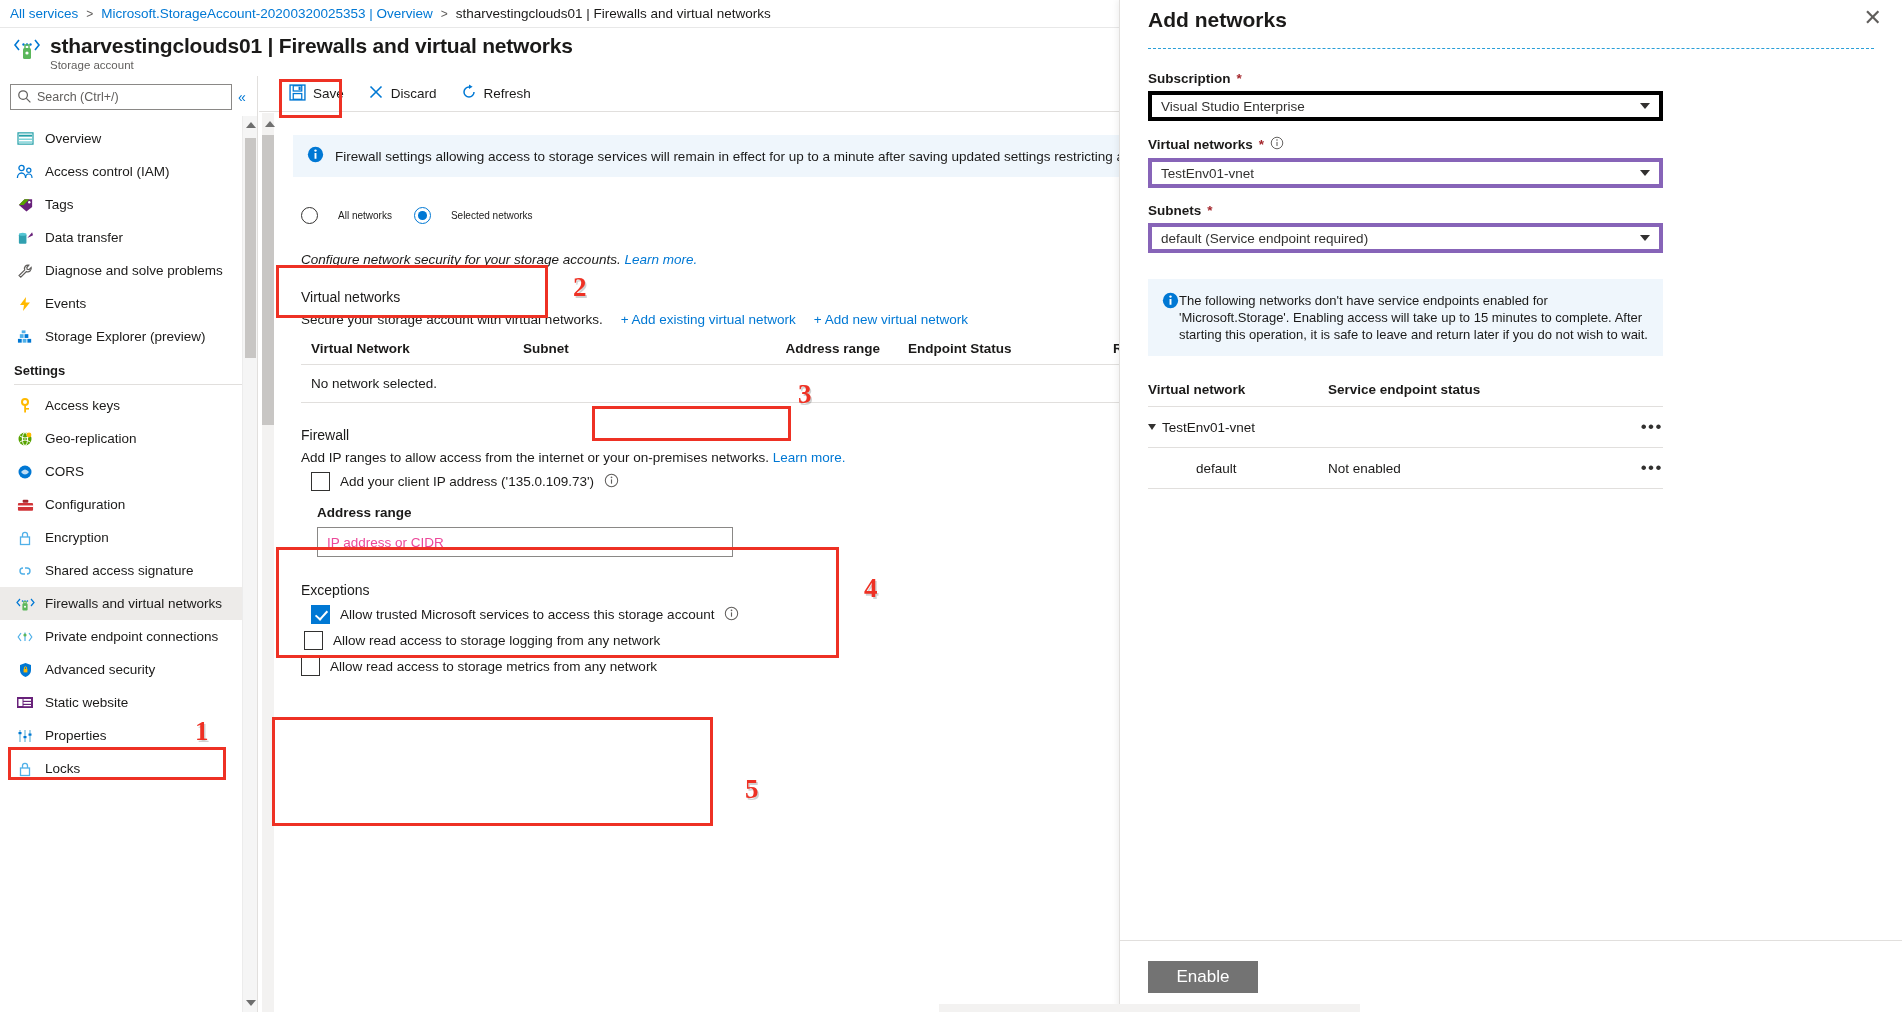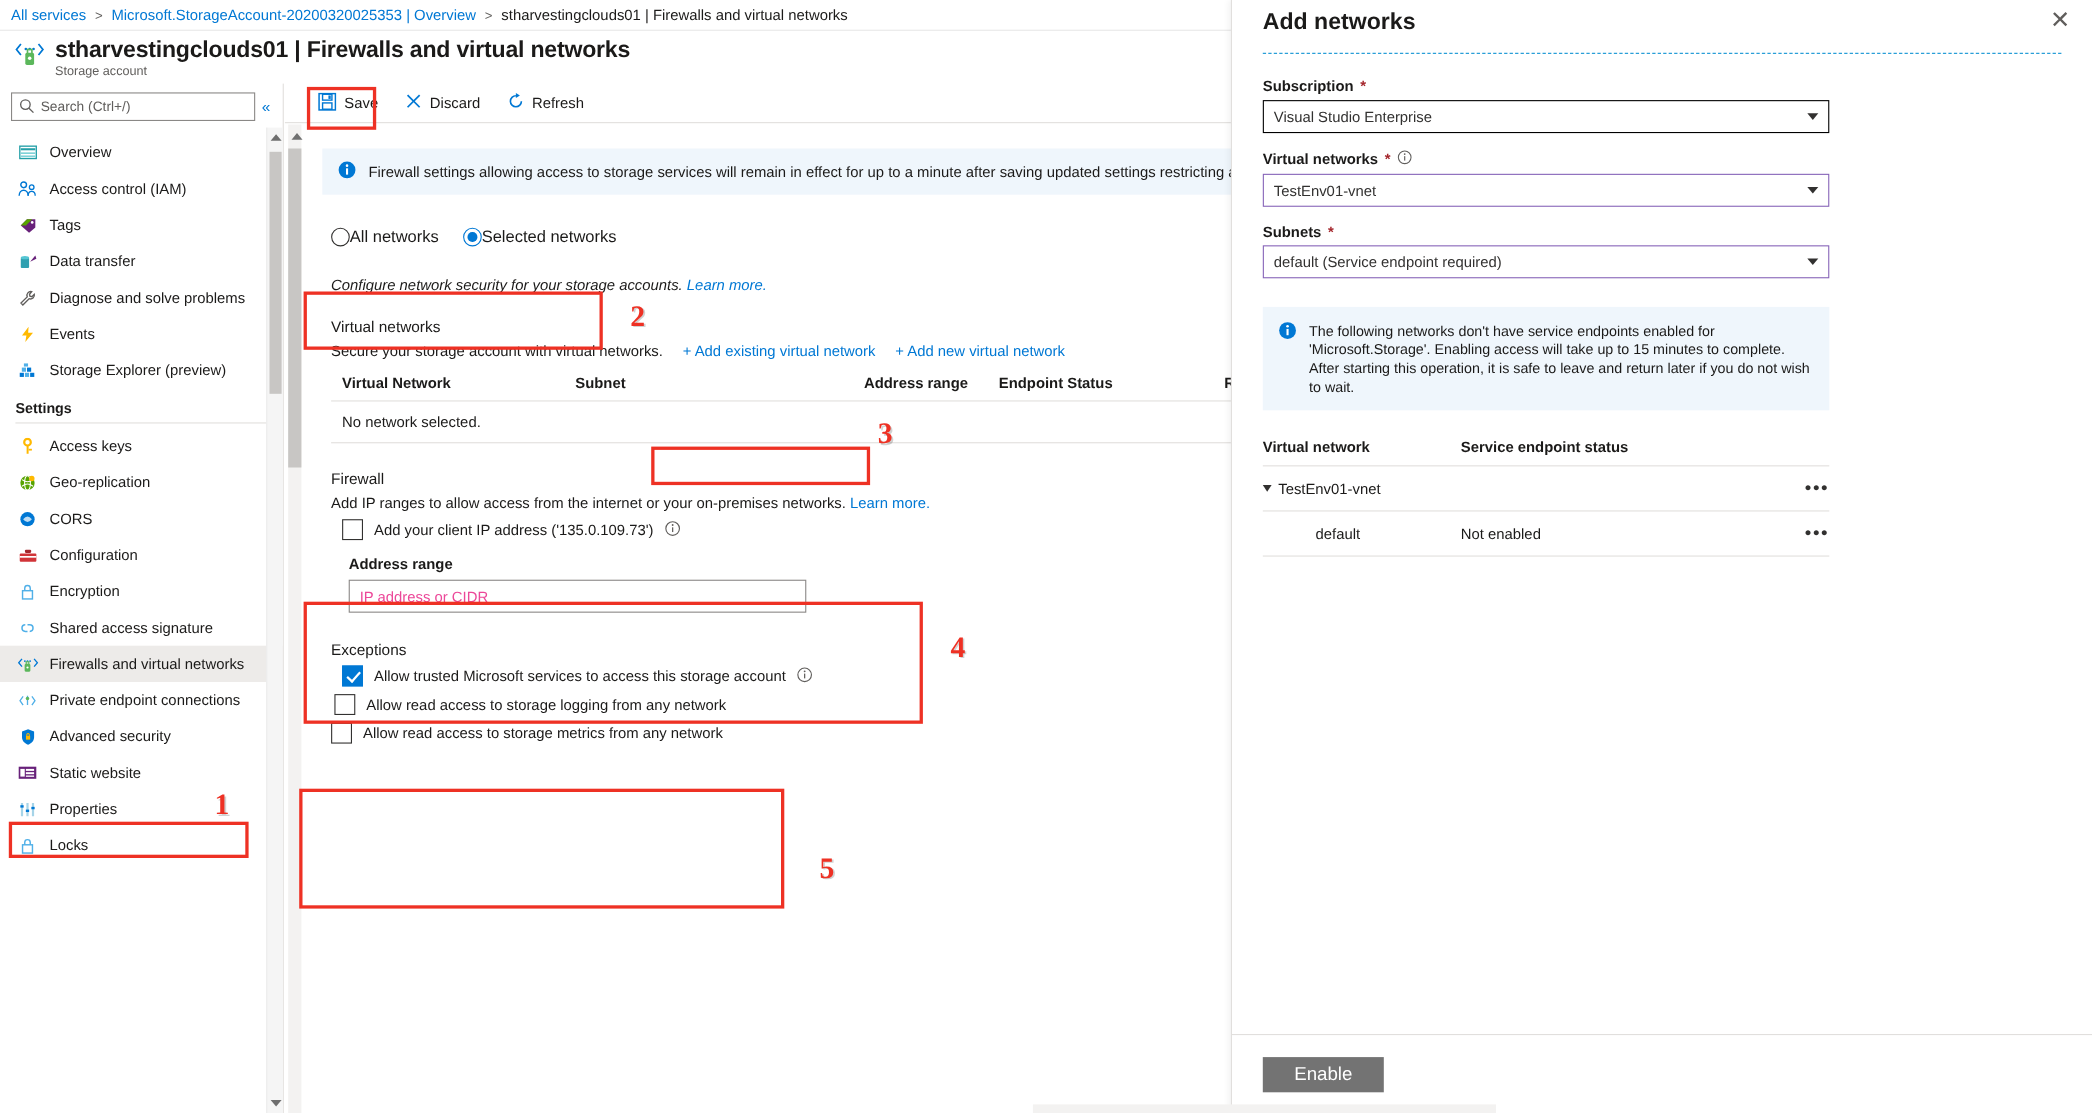--- a/index.html
+++ b/index.html
@@ -110,21 +110,21 @@
     font-size: 13.5px; color: #1b1a19;
   }
   .info-icon { flex: 0 0 16px; }
 
   .section-title { font-size: 14px; color: #1b1a19; }
   .muted-line { font-size: 13.5px; color: #1b1a19; }
   .lnk { color: #0078d4; cursor: pointer; }
 
   
   .radio-group { display: flex; align-items: center; gap: 22px; margin-top: 6px; }
-  .radio-opt { display: flex; align-items: center; gap: 0; font-size: 15px; cursor: pointer; }
+  .radio-opt { display: flex; align-items: center; gap: 20px; font-size: 10px; cursor: pointer; }
   .radio {
     width: 17px; height: 17px; border-radius: 50%;
     border: 1.4px solid #323130; background: #fff; position: relative; flex: 0 0 17px;
   }
   .radio.on { border-color: #0078d4; }
   .radio.on::after {
     content: ""; position: absolute; left: 3.2px; top: 3.2px;
     width: 8.6px; height: 8.6px; border-radius: 50%; background: #0078d4;
   }
 
@@ -171,29 +171,29 @@
     box-shadow: -2px 0 6px rgba(0,0,0,0.06);
   }
   .blade-header { display: flex; align-items: flex-start; justify-content: space-between; padding: 8px 20px 0 28px; }
   .blade-title { font-size: 21px; font-weight: 600; color: #1b1a19; }
   .blade-close { font-size: 22px; color: #605e5c; cursor: pointer; line-height: 20px; }
   .blade-rule { margin: 16px 28px 0 28px; border-top: 1.5px dashed #2a9fd8; }
   .blade-body { padding: 22px 28px 0 28px; }
   .bl-label { font-size: 13.5px; font-weight: 700; color: #1b1a19; display: flex; align-items: center; gap: 6px; }
   .req { color: #a4262c; font-weight: 700; }
   .dd {
-    width: 515px; height: 30px; margin-top: 5px; border: 1px solid #000000;
+    width: 515px; height: 30px; margin-top: 5px; border: 4px solid #000000;
     background: #fff; display: flex; align-items: center; justify-content: space-between;
     padding: 0 9px; font-size: 13.5px; color: #323130; cursor: pointer;
   }
   .dd.focus { border-color: #8764b8; }
   .chev { width: 0; height: 0; border-left: 5px solid transparent; border-right: 5px solid transparent; border-top: 6px solid #323130; }
   .bl-gap { height: 15px; }
   .bl-info {
-    margin-top: 26px; width: 515px; background: #eff6fc; display: flex; gap: 11px;
+    margin-top: 26px; width: 515px; background: #eff6fc; display: flex; gap: 0;
     padding: 13px 14px; font-size: 13px; line-height: 17px; color: #1b1a19;
   }
   .bl-table { margin-top: 26px; width: 515px; }
   .blt-head { display: flex; font-size: 13.5px; font-weight: 700; padding-bottom: 9px; border-bottom: 1px solid #e1dfdd; }
   .blt-row { display: flex; align-items: center; font-size: 13.5px; padding: 10px 0; border-bottom: 1px solid #e1dfdd; }
   .blt-c1 { width: 180px; display: flex; align-items: center; gap: 4px; }
   .blt-c2 { flex: 1; }
   .ellip { color: #323130; font-size: 17px; letter-spacing: 1.5px; cursor: pointer; }
   .caret-d { width: 0; height: 0; border-left: 4px solid transparent; border-right: 4px solid transparent; border-top: 6px solid #323130; margin-right: 2px; }
   .blade-footer {

